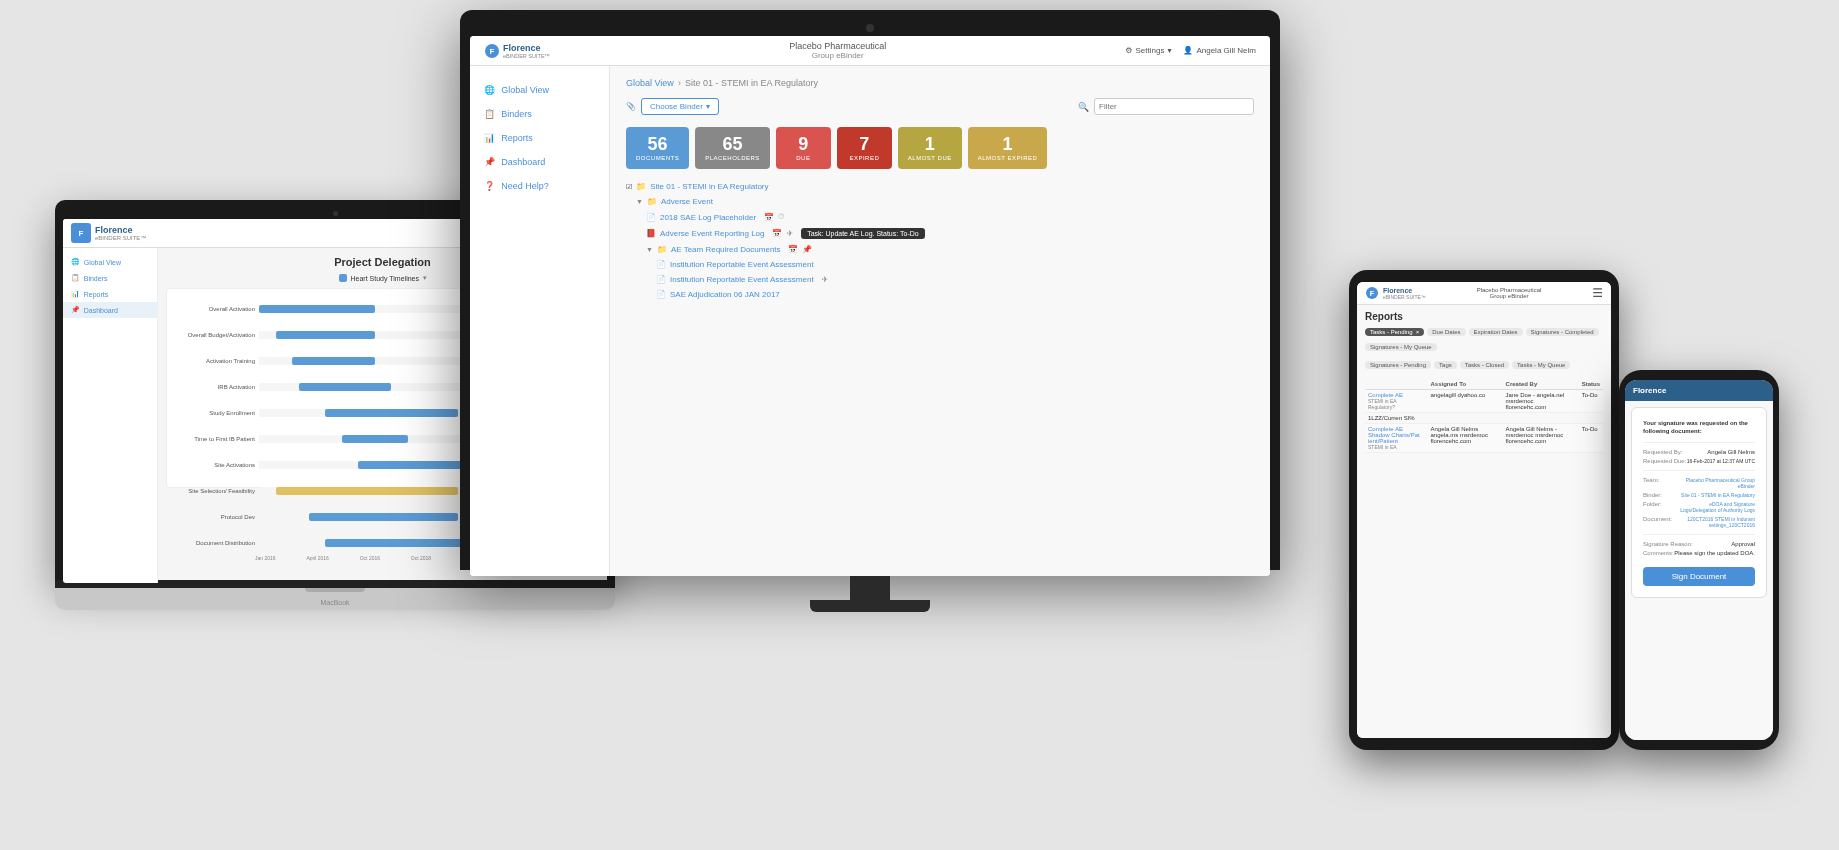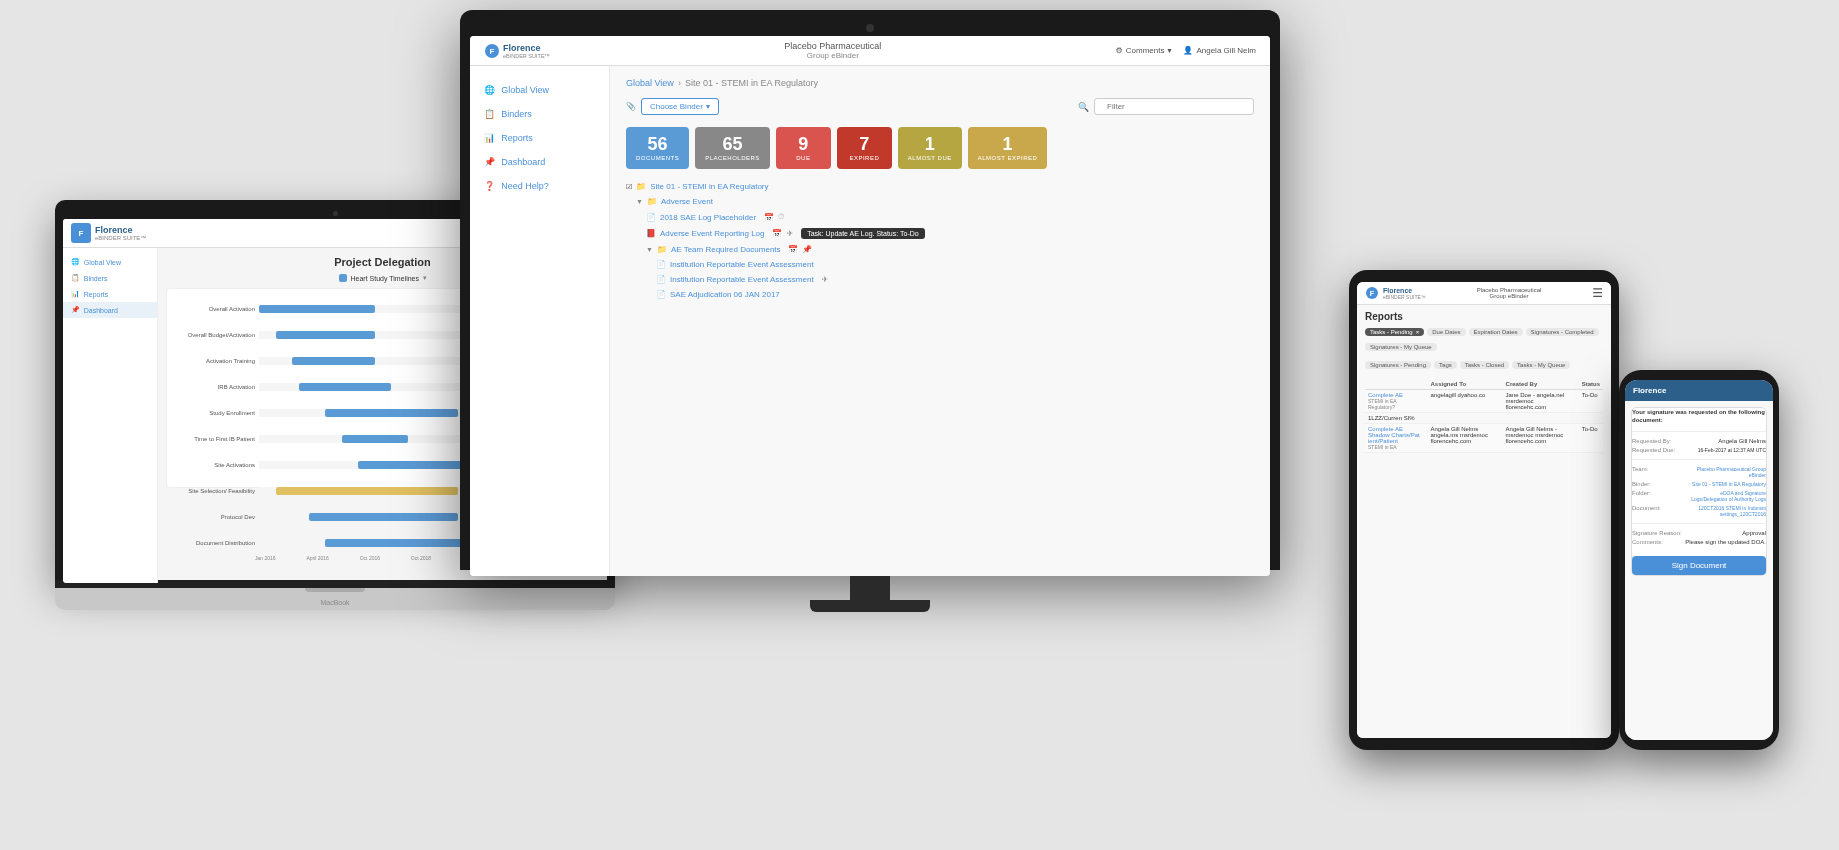--- a/index.html
+++ b/index.html
@@ -264,21 +264,21 @@
       color: #4a90d9;
       padding: 3px 8px;
       font-size: 8px;
       border-radius: 3px;
       display: flex;
       align-items: center;
       gap: 3px;
       cursor: pointer;
     }
     .filter-input {
-      padding: 3px 12px;
+      padding: 3px 4px;
       font-size: 8px;
       border: 1px solid #ccc;
       border-radius: 3px;
       width: 160px;
       color: #999;
     }
     .filter-icon-box {
       display: flex;
       align-items: center;
       gap: 4px;
@@ -519,21 +519,21 @@
     .phone-body {
       flex: 1;
       padding: 6px;
       overflow: hidden;
       background: #f8f8f8;
     }
     .phone-card {
       background: #fff;
       border: 1px solid #ddd;
       border-radius: 6px;
-      padding: 0;
+      padding: 11px;
       font-size: 7px;
     }
     .phone-card-text {
       font-size: 6px;
       color: #333;
       line-height: 1.5;
     }
     .phone-label {
       color: #888;
       font-size: 6px;
@@ -726,21 +726,21 @@
                 </div>
               </div>
             </div>
             <div style="text-align:center;">
               <div style="font-size:9px;color:#555;">Placebo Pharmaceutical</div>
               <div style="font-size:8px;color:#888;">Group eBinder</div>
             </div>
             <div style="display:flex;gap:12px;align-items:center;">
               <div style="font-size:8px;color:#555;display:flex;align-items:center;gap:3px;cursor:pointer;">
                 <span>⚙</span>
-                <span>Comments</span>
+                <span>Settings</span>
                 <span>▾</span>
               </div>
               <div style="font-size:8px;color:#555;display:flex;align-items:center;gap:3px;">
                 <span>👤</span>
                 <span>Angela Gill Nelm</span>
               </div>
             </div>
           </div>
 
           <div class="desktop-main">

